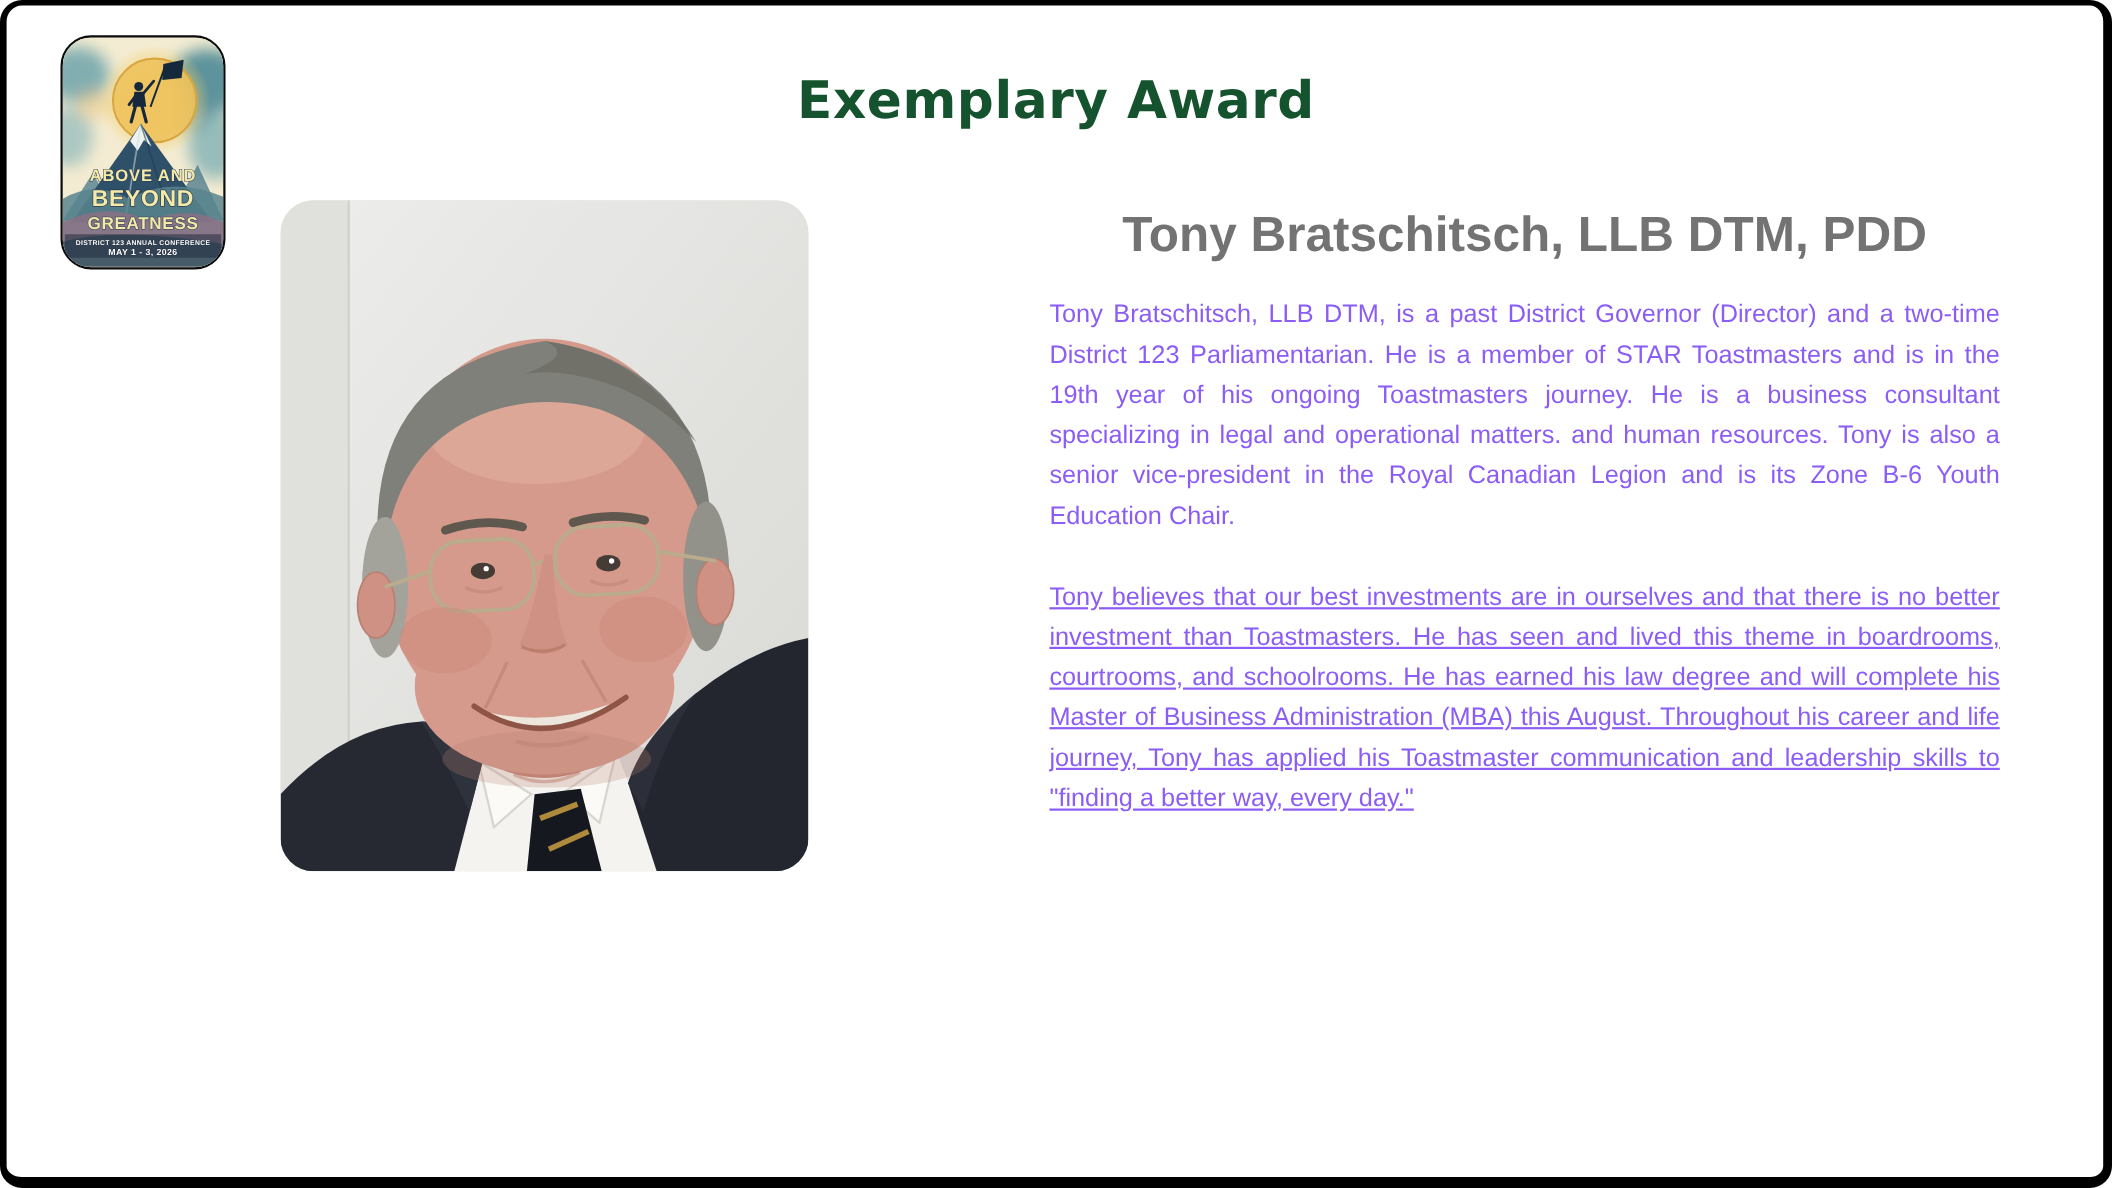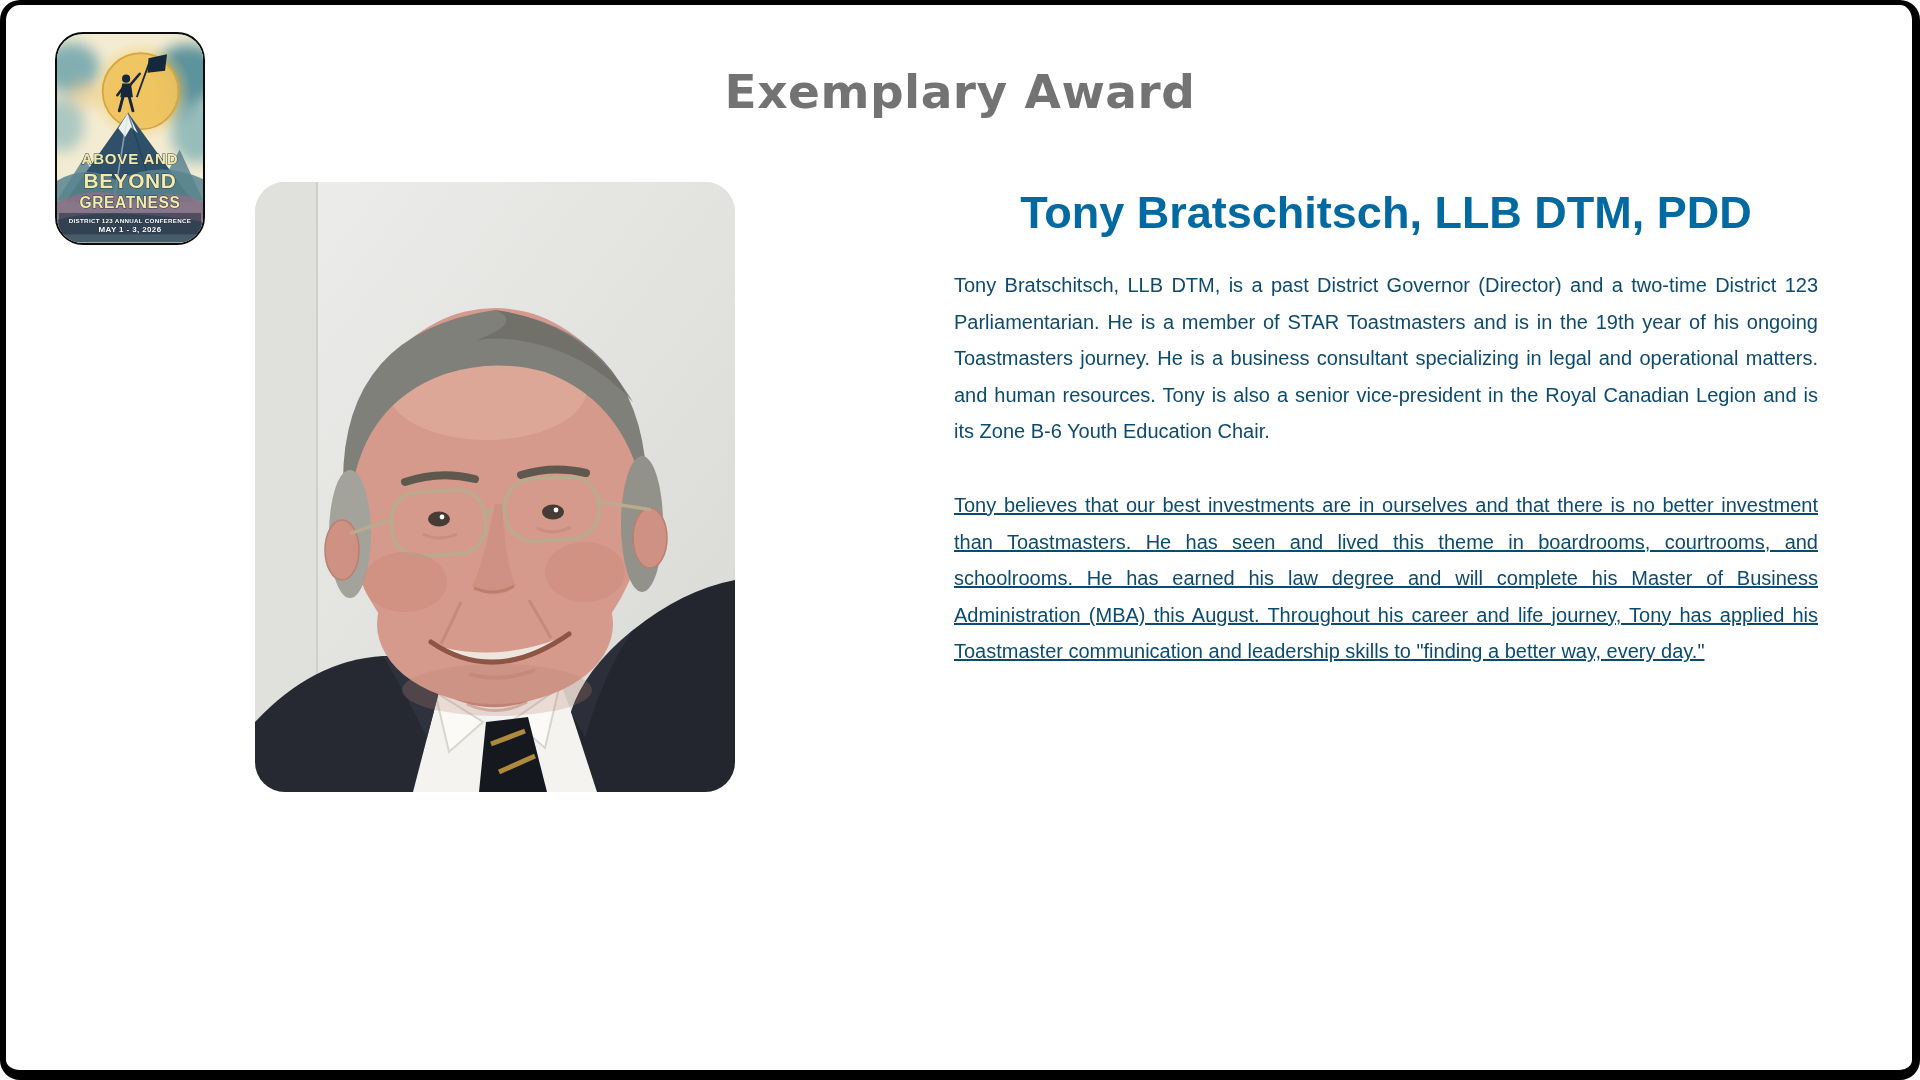--- a/index.html
+++ b/index.html
@@ -35,21 +35,21 @@
   .logo-heading { font-family: "Liberation Sans", sans-serif; font-weight: bold; }
 
   
   .page-title {
     position: absolute; left: 0; right: 0; top: 64px;
     text-align: center;
     font-family: "DejaVu Sans", sans-serif;
     font-weight: bold;
     font-size: 47px;
     letter-spacing: 0.5px;
-    color: #737373;
+    color: #14532d;
   }
 
   
   .photo {
     position: absolute; left: 255px; top: 182px;
     width: 480px; height: 610px;
     border-radius: 30px;
     overflow: hidden;
     background: #e4e4e1;
   }
@@ -59,29 +59,29 @@
   .bio-col {
     position: absolute; left: 954px; top: 186px;
     width: 864px;
   }
   .recipient-name {
     text-align: center;
     font-family: "Liberation Sans", sans-serif;
     font-weight: bold;
     font-size: 45px;
     line-height: 54px;
-    color: #0369a1;
+    color: #737373;
     margin-bottom: 27px;
     white-space: nowrap;
   }
   .bio-paragraph {
-    font-size: 20px;
+    font-size: 23px;
     line-height: 36.6px;
     text-align: justify;
-    color: #0c4a6e;
+    color: #8b5cf6;
   }
   .bio-paragraph + .bio-paragraph { margin-top: 37px; text-decoration: underline; }
 </style>
 </head>
 <body>
 
 <div class="slide">
 
   <div class="logo-card">
     <svg viewBox="0 0 150 213">

